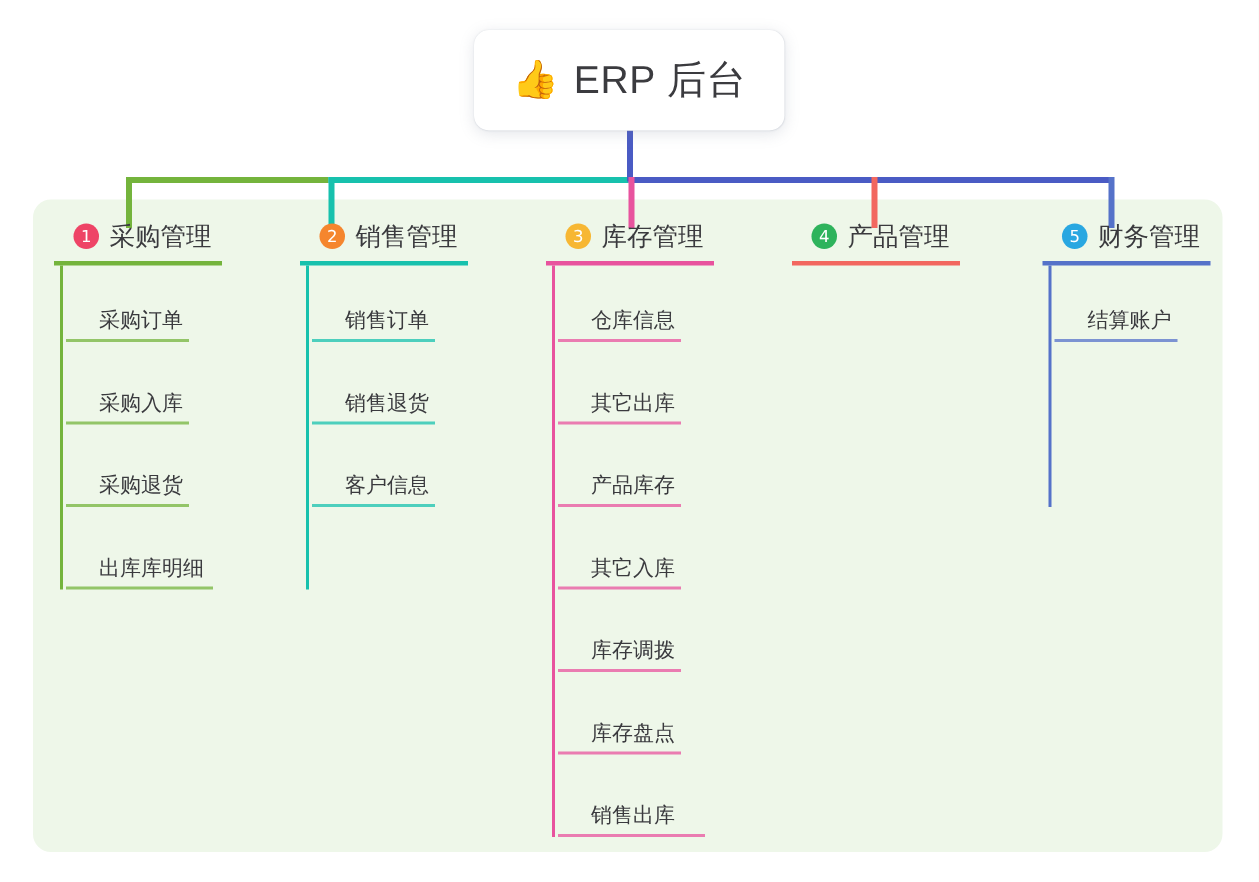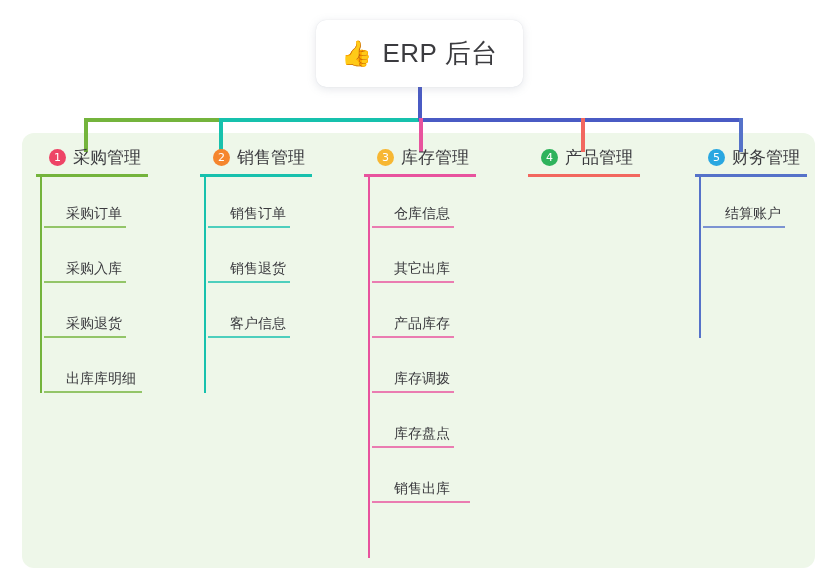--- a/index.html
+++ b/index.html
@@ -233,20 +233,24 @@
         </div>
         <div class="item">
           <span class="item-label">其它出库</span>
           <div class="item-rule" style="width: 82px; background: rgb(232, 83, 158); opacity: 0.75;"></div>
         </div>
         <div class="item">
           <span class="item-label">产品库存</span>
           <div class="item-rule" style="width: 82px; background: rgb(232, 83, 158); opacity: 0.75;"></div>
         </div>
         <div class="item">
+          <span class="item-label">其它入库</span>
+          <div class="item-rule" style="width: 82px; background: rgb(232, 83, 158); opacity: 0.75;"></div>
+        </div>
+        <div class="item">
           <span class="item-label">库存调拨</span>
           <div class="item-rule" style="width: 82px; background: rgb(232, 83, 158); opacity: 0.75;"></div>
         </div>
         <div class="item">
           <span class="item-label">库存盘点</span>
           <div class="item-rule" style="width: 82px; background: rgb(232, 83, 158); opacity: 0.75;"></div>
         </div>
         <div class="item">
           <span class="item-label">销售出库</span>
           <div class="item-rule" style="width: 98px; background: rgb(232, 83, 158); opacity: 0.75;"></div>

